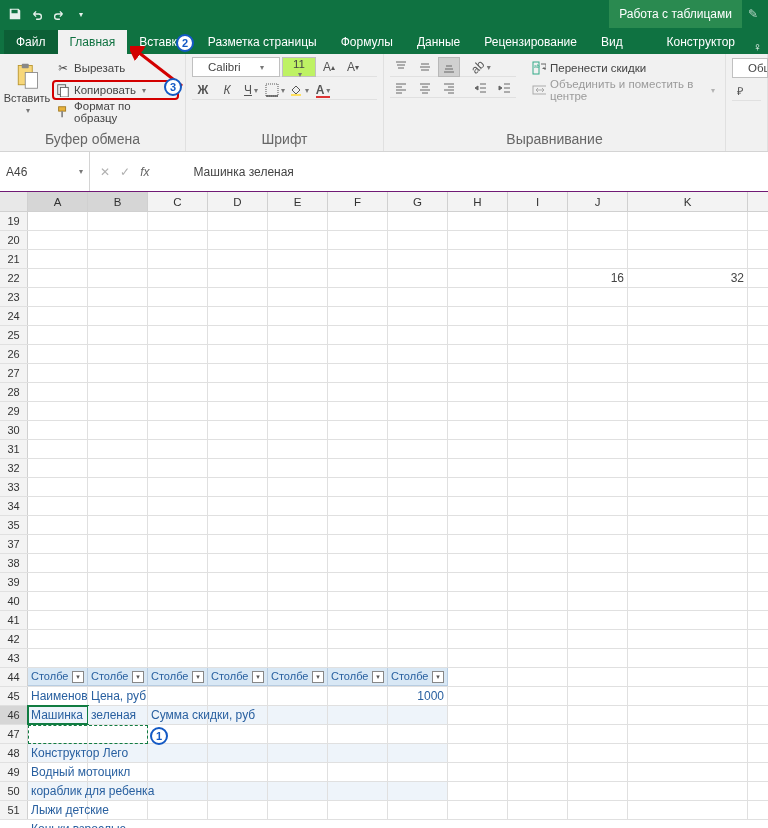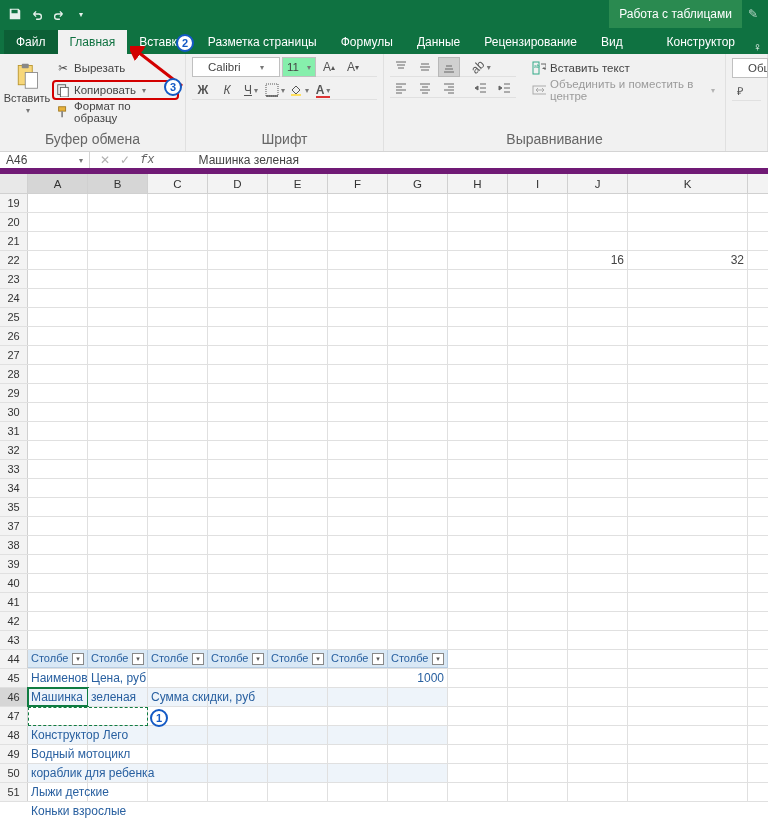--- a/index.html
+++ b/index.html
@@ -25,37 +25,37 @@
 .ribgroup { border-right: 1px solid #e0e0e0; padding: 4px 6px 2px 6px; display: flex; flex-direction: column; justify-content: space-between; }
 .ribgroup .label { text-align: center; font-size: 14px; color: #666; padding: 2px 0; }
 .ribgroup .body { display: flex; gap: 4px; }
 .ribgroup .col { display: flex; flex-direction: column; gap: 2px; }
 .ribgroup .row { display: flex; align-items: center; gap: 2px; }
 .rbtn { display: flex; align-items: center; gap: 4px; padding: 2px 4px; font-size: 11.5px; color: #444; height: 20px; }
 .rbtn .ic { width: 14px; height: 14px; display: inline-flex; align-items: center; justify-content: center; }
 .bigbtn { width: 42px; display: flex; flex-direction: column; align-items: center; gap: 2px; font-size: 11px; color: #444; padding-top: 4px; }
 .bigbtn .bigic { width: 28px; height: 28px; }
 .font-name { width: 88px; height: 20px; border: 1px solid #c0c0c0; background: #fff; font-size: 11.5px; padding: 0 15px; display: flex; align-items: center; justify-content: space-between; }
-.font-size { width: 34px; height: 20px; border: 1px solid #c0c0c0; background: #86efac; font-size: 11.5px; padding: 0 4px; display: flex; align-items: center; justify-content: space-between; }
+.font-size { width: 34px; height: 20px; border: 1px solid #c0c0c0; background: #bef264; font-size: 11.5px; padding: 0 4px; display: flex; align-items: center; justify-content: space-between; flex-direction: column; }
 .sqbtn { width: 22px; height: 20px; border: 1px solid transparent; display: flex; align-items: center; justify-content: center; font-size: 12px; color: #555; }
 .sqbtn.sel { background: #d0d0d0; border-color: #b8b8b8; }
 .dd { font-size: 8px; color: #777; margin-left: 2px; }
 
 
 .copy-highlight { border: 2px solid #d30000; border-radius: 4px; padding: 1px 2px !important; }
 
 
 .callout { position: absolute; width: 18px; height: 18px; border: 2px solid #1359c4; border-radius: 50%; background: #fff; color: #1359c4; font-weight: bold; font-size: 11px; display: flex; align-items: center; justify-content: center; z-index: 20; }
 .arrow { position: absolute; z-index: 19; pointer-events: none; }
 
 
-.fbar { height: 22px; border-bottom: 6px solid #701a75; display: flex; align-items: center; }
+.fbar { height: 40px; border-bottom: 1px solid #701a75; display: flex; align-items: center; }
 .namebox { width: 90px; height: 100%; border-right: 1px solid #d4d4d4; display: flex; align-items: center; padding: 0 6px; justify-content: space-between; font-size: 12px; }
 .fbar .fx-btns { display: flex; align-items: center; gap: 10px; padding: 0 10px; color: #b0b0b0; }
-.fbar .fx-btns .fx { font-style: italic; color: #666; font-family: Liberation Mono, monospace; }
+.fbar .fx-btns .fx { font-style: italic; color: #666; }
 .fbar .formula { flex: 1; padding: 0 6px; font-size: 12px; margin-left: 28px; }
 
 
 .grid-wrap { position: relative; }
 .colheads { display: flex; height: 20px; border-bottom: 1px solid #d0d0d0; background: #f3f3f3; }
 .corner { width: 28px; border-right: 1px solid #d0d0d0; background: #e8e8e8; }
 .colh { border-right: 1px solid #d0d0d0; text-align: center; font-size: 11.5px; color: #333; line-height: 20px; background: #f3f3f3; }
 .colh.sel { background: #d6d6d6; }
 .gridbody { }
 .row { display: flex; height: 19px; border-bottom: 1px solid #e0e0e0; }
@@ -317,21 +317,21 @@
           <span class="ic">
               <svg width="16" height="14">
                 <g stroke="#3a8" fill="none">
                   <rect x="1" y="1" width="6" height="12"></rect>
                   <text x="2" y="7" font-size="5" fill="#3a8" stroke="none">ab</text>
                   <path d="M9 3h5v5h-2" stroke="#666"></path>
                   <path d="M10 8l2-2 2 2" fill="#666" stroke="none"></path>
                 </g>
               </svg>
             </span>
-          <span>Вставить текст</span>
+          <span>Перенести скидки</span>
         </div>
         <div class="rbtn" style="opacity:.5">
           <span class="ic">
               <svg width="16" height="14">
                 <rect x="1" y="3" width="14" height="8" fill="none" stroke="#666"></rect>
                 <path d="M4 7h8M4 7l2-2M4 7l2 2M12 7l-2-2M12 7l-2 2" stroke="#666" fill="none"></path>
               </svg>
             </span>
           <span>Объединить и поместить в центре</span>
           <span class="dd">▾</span>

